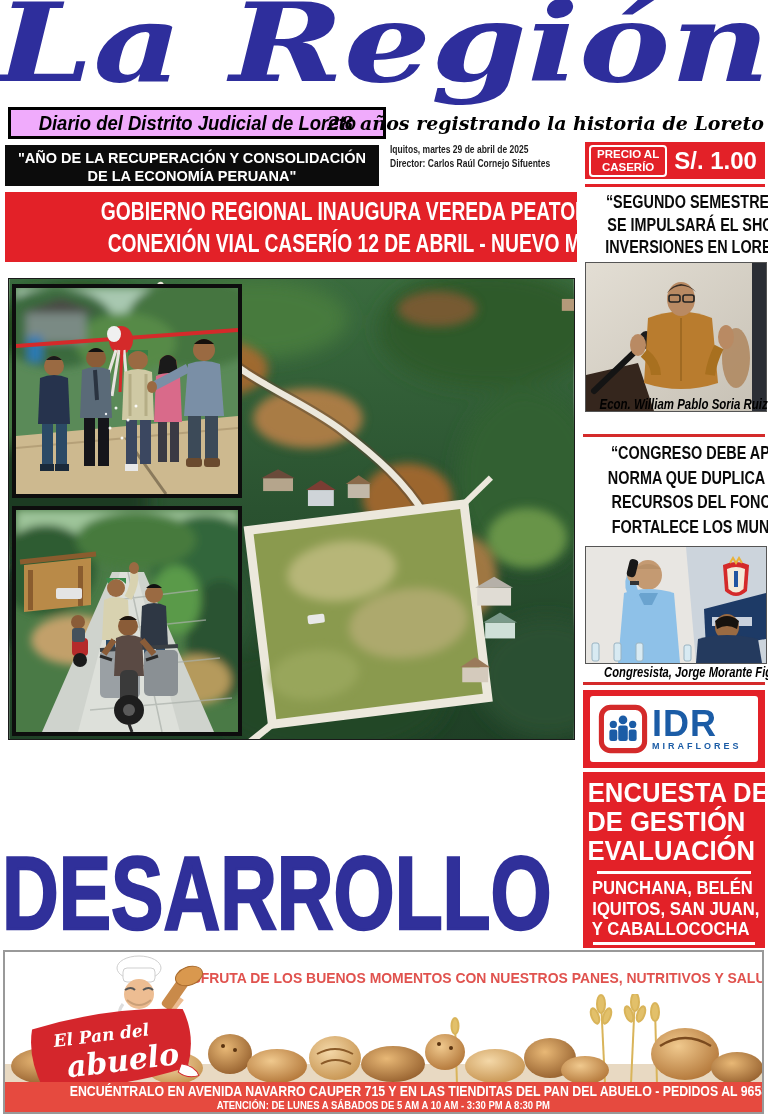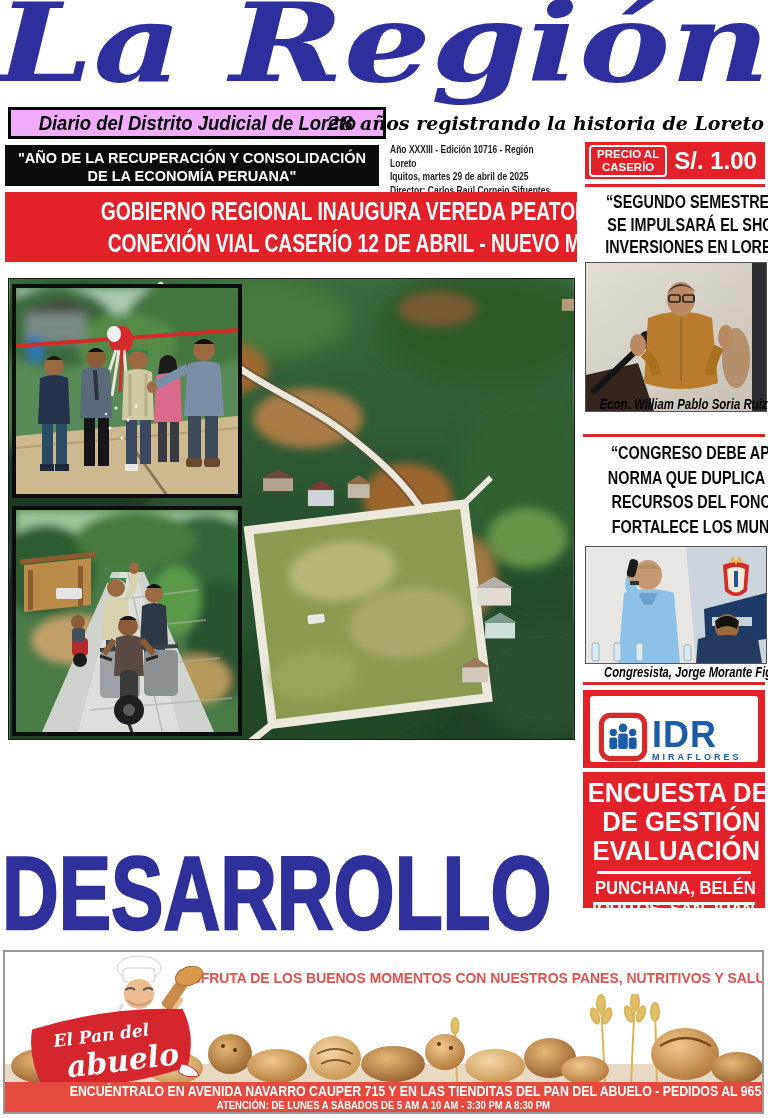--- a/index.html
+++ b/index.html
@@ -36,26 +36,26 @@
   
   .rcol-h{width:187px;text-align:center;font-weight:bold;color:#0a0a0a;white-space:nowrap;}
   .rh1{left:581px;top:191px;font-size:18px;line-height:22.5px;}
   .rh2{left:581px;top:441px;font-size:18.5px;line-height:24.5px;}
   .photo-frame{border:1px solid #555;}
   .caption{width:187px;text-align:center;font-weight:bold;font-style:italic;font-size:14px;
     color:#000;white-space:nowrap;}
   .red-rule{left:583px;width:182px;height:3px;background:#d42a2a;}
   .idr-box{left:583px;top:690px;width:182px;height:78px;background:#e32128;}
   .idr-card{position:absolute;left:7px;top:6px;right:7px;bottom:6px;background:#fff;
-    border-radius:3px;display:flex;align-items:flex-end;}
+    border-radius:3px;display:flex;align-items:center;}
   .idr-text{margin-left:4px;}
   .idr-name{color:#1b5ca6;font-weight:bold;font-size:36px;line-height:34px;letter-spacing:1px;}
   .idr-sub{color:#1b5ca6;font-weight:bold;font-size:9px;letter-spacing:3px;}
-  .encuesta{left:583px;top:772px;width:182px;height:136px;background:#e32128;color:#fff;
-    text-align:right;font-weight:bold;box-sizing:border-box;padding-top:7px;}
+  .encuesta{left:583px;top:772px;width:182px;height:176px;background:#e32128;color:#fff;
+    text-align:left;font-weight:bold;box-sizing:border-box;padding-top:7px;}
   .enc-line{font-size:27px;line-height:29px;white-space:nowrap;}
   .enc-hr{height:3px;background:#fff;margin:5px 14px 4px 14px;}
   .enc-city{font-size:18.5px;line-height:20.5px;white-space:nowrap;}
   .enc-hr2{position:absolute;left:10px;right:10px;bottom:3px;height:3px;background:#fff;}
   
   .bigline{left:2px;width:575px;color:#30309a;font-weight:bold;font-size:104px;line-height:1;
     white-space:nowrap;-webkit-text-stroke:2.5px #30309a;}
   
   .mainphoto{left:8px;top:278px;width:567px;height:462px;border:1px solid #1a1a1a;box-sizing:border-box;}
   .inset{border:4px solid #0d0d0d;background:#223;}
@@ -81,21 +81,20 @@
   <div class="abs tagline-box">
     <span class="cx" style="--sx:0.88">Diario del Distrito Judicial de Loreto</span>
   </div>
   <div class="abs anniversary">28 años registrando la historia de Loreto</div>
 
   <div class="abs motto">
     <div>"AÑO DE LA RECUPERACIÓN Y CONSOLIDACIÓN</div>
     <div>DE LA ECONOMÍA PERUANA"</div>
   </div>
   <div class="abs edition">
-    <div><span class="cxl" style="--sx:0.85">Año XXXIII - Edición 10716 - Región Loreto</span></div>
     <div><span class="cxl" style="--sx:0.85">Iquitos, martes 29 de abril de 2025</span></div>
     <div><span class="cxl" style="--sx:0.85">Director: Carlos Raúl Cornejo Sifuentes</span></div>
   </div>
   <div class="abs price-box">
     <div class="price-label">
       <div>PRECIO AL</div>
       <div>CASERÍO</div>
     </div>
     <div class="price-value">S/. 1.00</div>
   </div>

